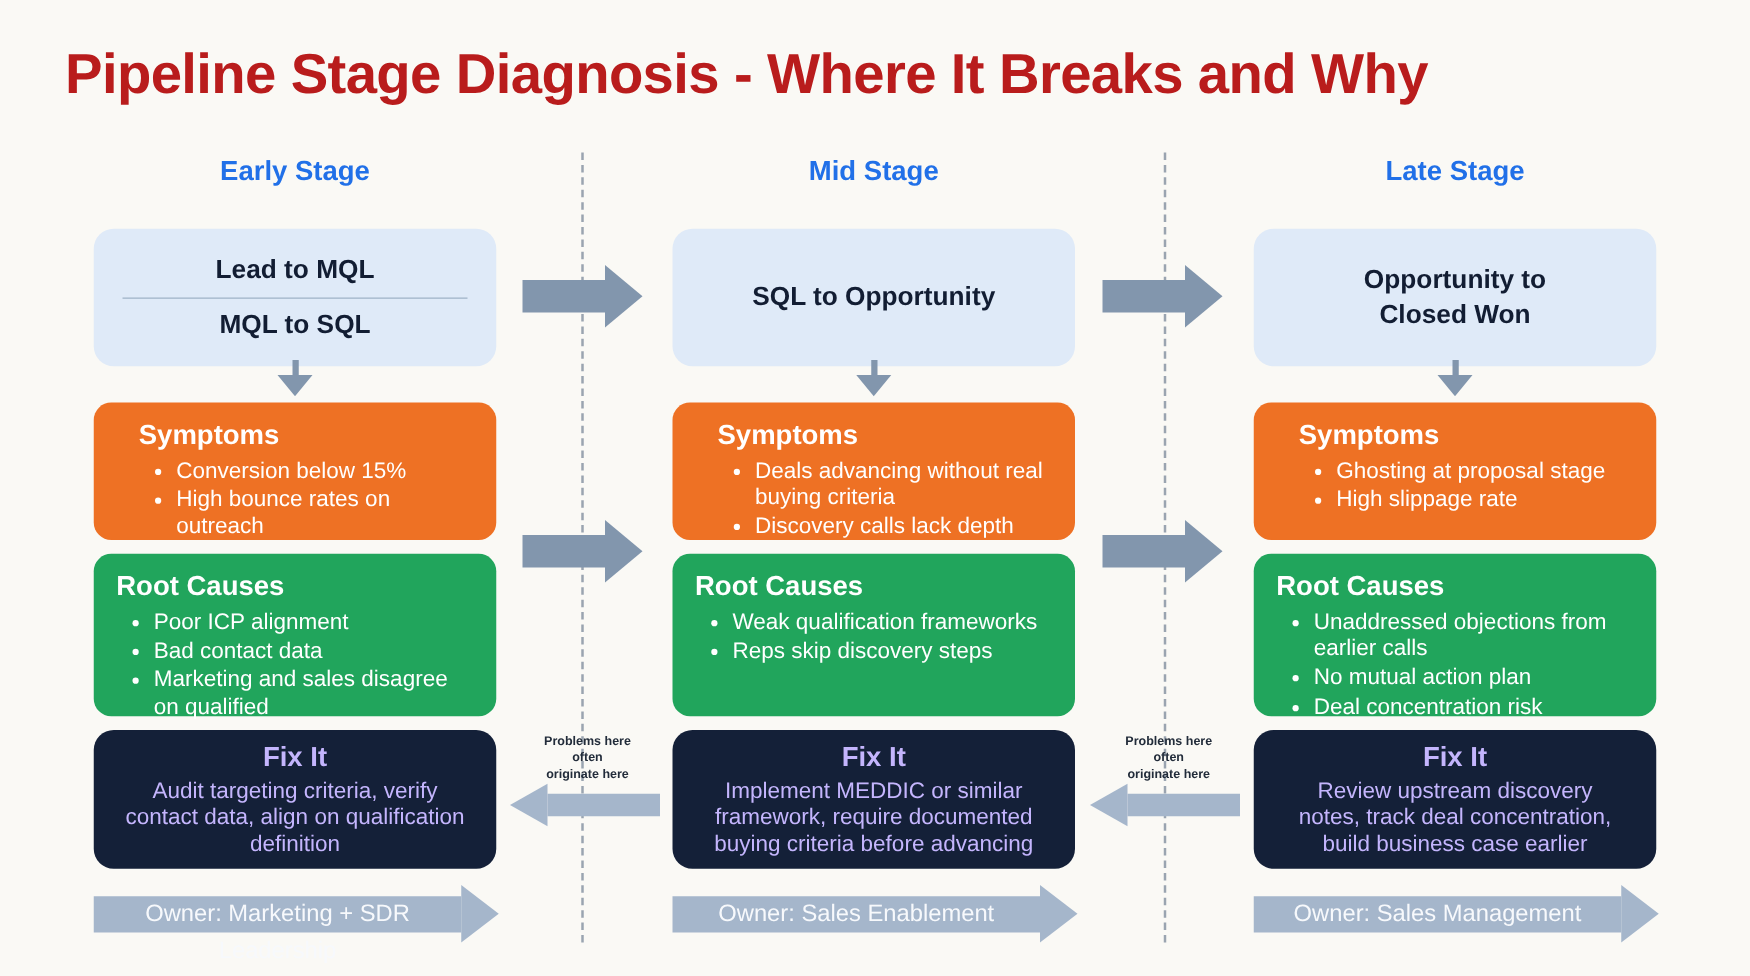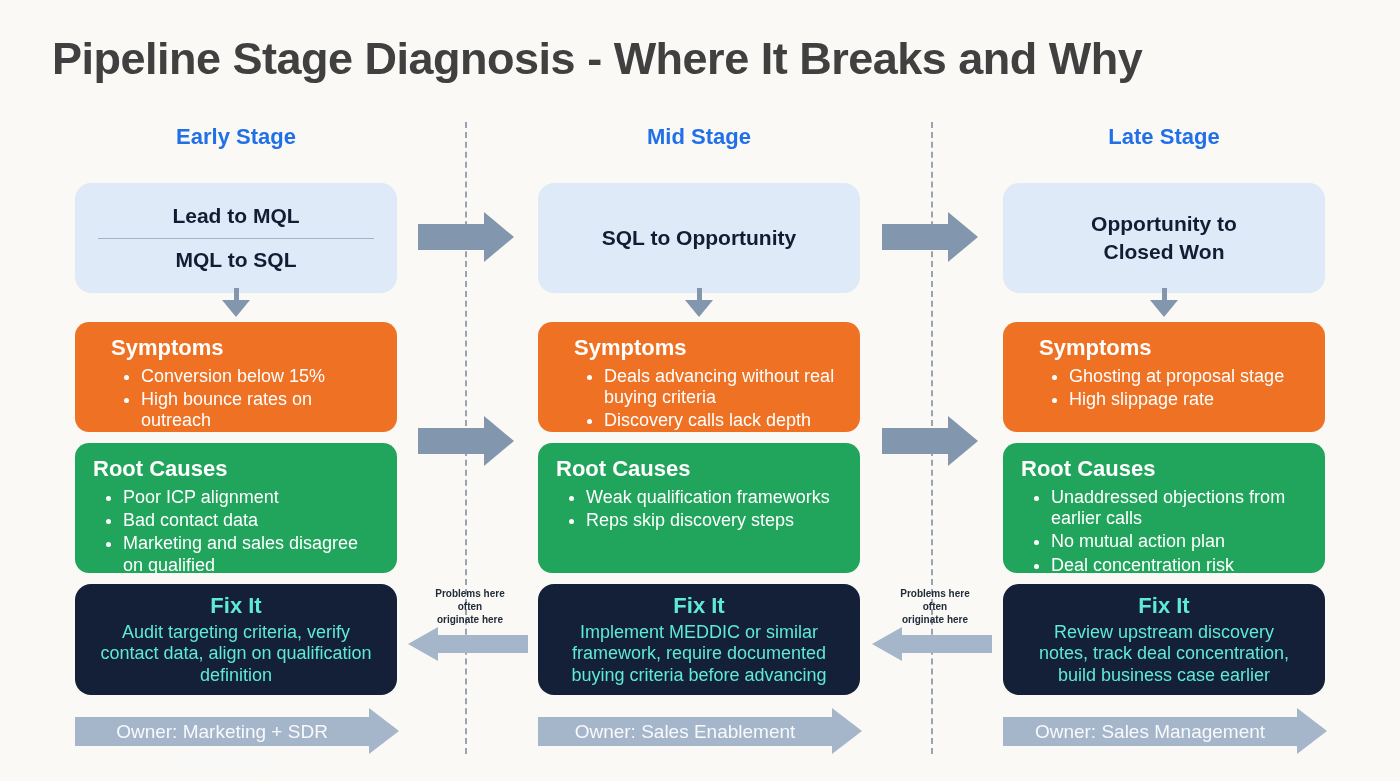--- a/index.html
+++ b/index.html
@@ -9,21 +9,21 @@
     background: #faf9f5;
   }
   .canvas {
     position: relative;
     width: 1400px; height: 781px;
     background: #faf9f5;
   }
   .title {
     position: absolute; left: 52px; top: 33px;
     font-size: 45px; font-weight: 800; letter-spacing: -0.5px;
-    color: #404040;
+    color: #b91c1c;
   }
   
   .v-dash {
     position: absolute; top: 122px; height: 632px; width: 0;
     border-left: 2px dashed #9aa4b0;
   }
   .v-dash.d1 { left: 465px; }
   .v-dash.d2 { left: 931px; }
 
   
@@ -66,21 +66,21 @@
   .root-box     { top: 443px; height: 130px; background: #21a55c; }
   .box-title { font-size: 22px; font-weight: 700; }
   ul.bullets {
     margin: 5px 0 0 0; padding-left: 30px; list-style: disc;
     font-size: 18px; line-height: 1.18;
   }
   ul.bullets li { margin: 2px 0; }
 
   .fix-box {
     position: absolute; top: 584px; left: 0; width: 100%; height: 111px;
-    background: #142038; border-radius: 16px; color: #5eead4;
+    background: #142038; border-radius: 16px; color: #c4b5fd;
     display: flex; flex-direction: column; align-items: center; justify-content: center;
     text-align: center; padding: 4px 24px;
   }
   .fix-title { font-size: 22px; font-weight: 700; margin-bottom: 3px; }
   .fix-text  { font-size: 18px; line-height: 1.2; }
 
   .owner-shaft {
     position: absolute; top: 717px; left: 0; width: 294px; height: 29px;
     background: #a5b6cb;
     text-align: center; line-height: 29px;

